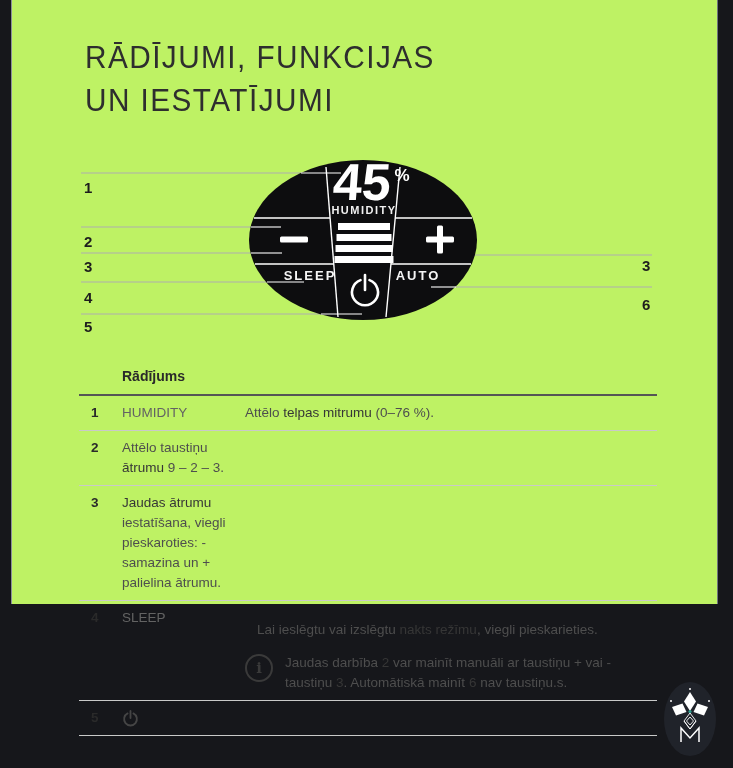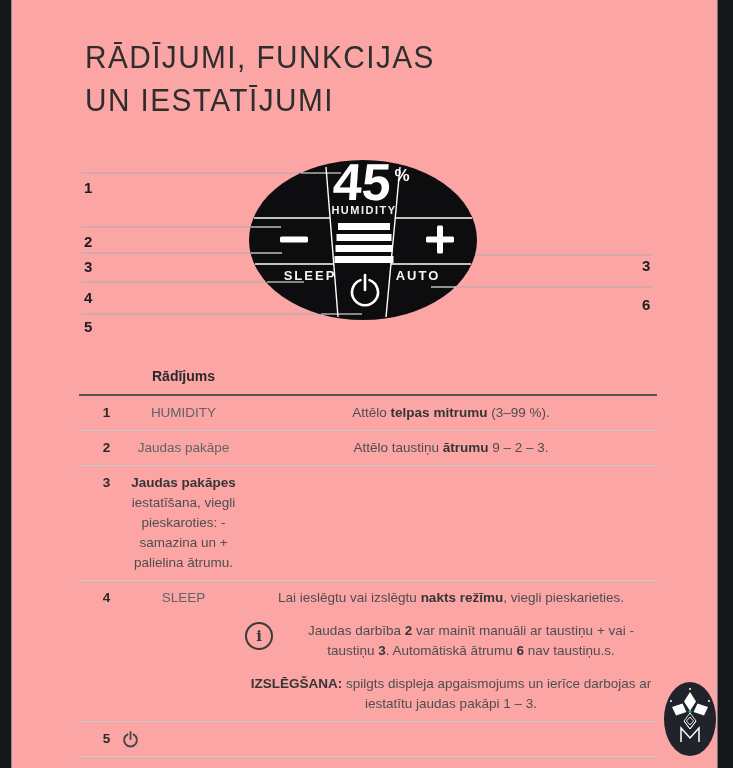--- a/index.html
+++ b/index.html
@@ -2,22 +2,22 @@
 <html><head>
 <meta charset="utf-8">
 <style>
   html,body{margin:0;padding:0;}
   body{
     width:733px;height:768px;position:relative;overflow:hidden;
     background:#16171b;
     font-family:"Liberation Sans",sans-serif;
   }
   .page{
-    position:absolute;left:11px;top:0;width:707px;height:768px;
-    background:#fca5a5;
+    position:absolute;left:11px;top:0;width:707px;height:604px;
+    background:#bef264;
     border-left:1px solid #8b8f99;border-right:1px solid #6f737d;
     box-sizing:border-box;
   }
   .title{
     position:absolute;left:73px;top:36px;margin:0;
     font-size:31px;font-weight:300;letter-spacing:1.5px;color:#2e2e2e;
     line-height:43px;transform:scaleX(0.96);transform-origin:left top;
     font-family:"Liberation Sans",sans-serif;
   }
   .title span{display:block;}
@@ -26,29 +26,29 @@
   .callout-num{font-size:15px;font-weight:bold;fill:#1d1d1d;}
   .seg7{font-family:"DejaVu Sans Mono",monospace;font-weight:bold;fill:#ffffff;}
   .panel-label{font-weight:bold;fill:#f5f5f5;letter-spacing:2px;font-size:13px;}
   .hum-label{font-weight:600;fill:#f0f0f0;letter-spacing:1.5px;font-size:11px;}
 
   .ftable{
     position:absolute;left:67px;top:362px;width:578px;
     font-size:13.5px;line-height:20px;color:#4e4e4e;
   }
   .trow{display:grid;grid-template-columns:43px 123px 412px;
-    border-bottom:1px solid #c9c9c9;padding:7px 0;text-align:center;}
+    border-bottom:1px solid #c9c9c9;padding:7px 0;}
   .trow.thead{border-bottom:2px solid #555;padding:4px 0 8px 0;}
   .hcell{font-weight:bold;font-size:14px;color:#2a2a2a;}
   .c1{padding-left:12px;box-sizing:border-box;}
   .num{font-weight:bold;color:#2a2a2a;}
   .rad{color:#636363;}
-  .fun p{margin:0;}
+  .fun p{margin:12px;}
   .fun .gap{margin-top:13px;}
-  .bd{font-weight:bold;color:#363636;}
+  .bd{font-weight:normal;color:#363636;}
   .infonote{display:flex;gap:12px;margin-top:13px;align-items:flex-start;}
   .info-icon{
     flex:0 0 auto;width:24px;height:24px;border:2.5px solid #3a3a3a;border-radius:50%;
     display:flex;align-items:center;justify-content:center;
     font-family:"DejaVu Serif",serif;font-weight:bold;font-size:15px;color:#3a3a3a;
     margin-top:1px;
   }
   .infotext{flex:1;}
   .power-cell svg{display:block;margin-top:2px;}
   .logo{position:absolute;left:649px;top:680px;}
@@ -138,44 +138,42 @@
   <div class="ftable">
 
     <div class="trow thead">
       <div class="c1"></div>
       <div class="hcell">Rādījums</div>
     </div>
 
     <div class="trow">
       <div class="c1 num">1</div>
       <div class="rad">HUMIDITY</div>
-      <div class="fun"><span>Attēlo </span><span class="bd">telpas mitrumu</span><span> (3–99 %).</span></div>
+      <div class="fun"><span>Attēlo </span><span class="bd">telpas mitrumu</span><span> (0–76 %).</span></div>
     </div>
 
     <div class="trow">
       <div class="c1 num">2</div>
-      <div class="rad">Jaudas pakāpe</div>
       <div class="fun"><span>Attēlo taustiņu </span><span class="bd">ātrumu</span><span> 9 – 2 – 3.</span></div>
     </div>
 
     <div class="trow">
       <div class="c1 num">3</div>
-      <div class="fun"><span class="bd">Jaudas pakāpes</span><span> iestatīšana, viegli pieskaroties: - samazi­na un + palielina ātrumu.</span></div>
+      <div class="fun"><span class="bd">Jaudas ātrumu</span><span> iestatīšana, viegli pieskaroties: - samazi­na un + palielina ātrumu.</span></div>
     </div>
 
     <div class="trow">
       <div class="c1 num">4</div>
       <div class="rad">SLEEP</div>
       <div class="fun">
         <p><span>Lai ieslēgtu vai izslēgtu </span><span class="bd">nakts režīmu</span><span>, viegli pieskarieties.</span></p>
         <div class="infonote">
           <span class="info-icon">i</span>
-          <span class="infotext"><span>Jaudas darbība </span><span class="bd">2</span><span> var mainīt manuāli ar taustiņu + vai - taustiņu </span><span class="bd">3</span><span>. Automātiskā ātrumu </span><span class="bd">6</span><span> nav taustiņu.s.</span></span>
+          <span class="infotext"><span>Jaudas darbība </span><span class="bd">2</span><span> var mainīt manuāli ar taustiņu + vai - taustiņu </span><span class="bd">3</span><span>. Automātiskā mainīt </span><span class="bd">6</span><span> nav taustiņu.s.</span></span>
         </div>
-        <p class="gap"><span class="bd">IZSLĒGŠANA:</span><span> spilgts displeja apgaismojums un ierīce darbojas ar iestatītu jaudas pakāpi 1 – 3.</span></p>
       </div>
     </div>
 
     <div class="trow">
       <div class="c1 num">5</div>
       <div class="rad power-cell">
         <svg width="17" height="17" viewBox="0 0 17 17">
           <g stroke="#454545" stroke-width="1.8" fill="none" stroke-linecap="round">
             <path d="M 5.6 3.4 A 6.4 6.4 0 1 0 11.4 3.4"></path>
             <line x1="8.5" y1="1" x2="8.5" y2="8"></line>

